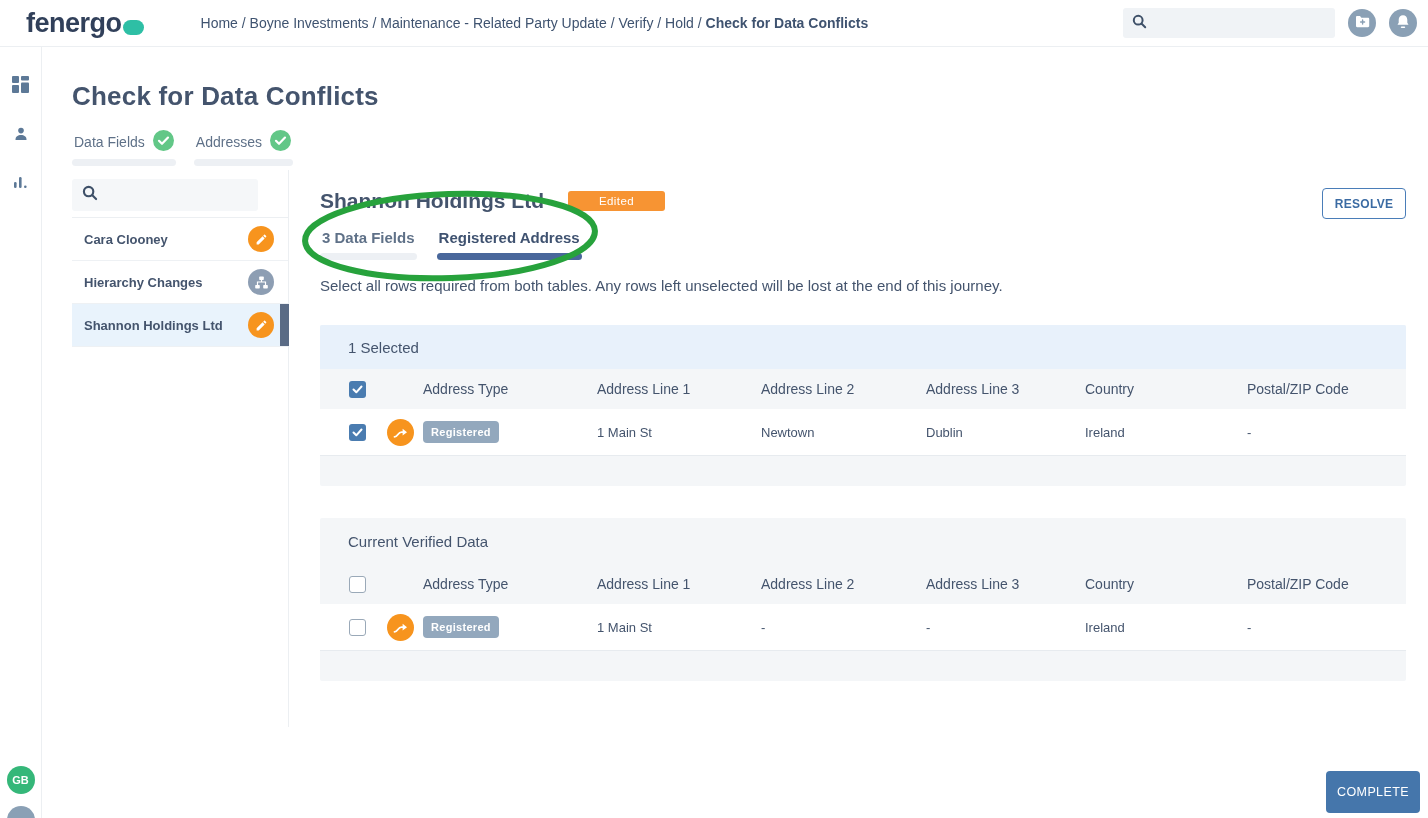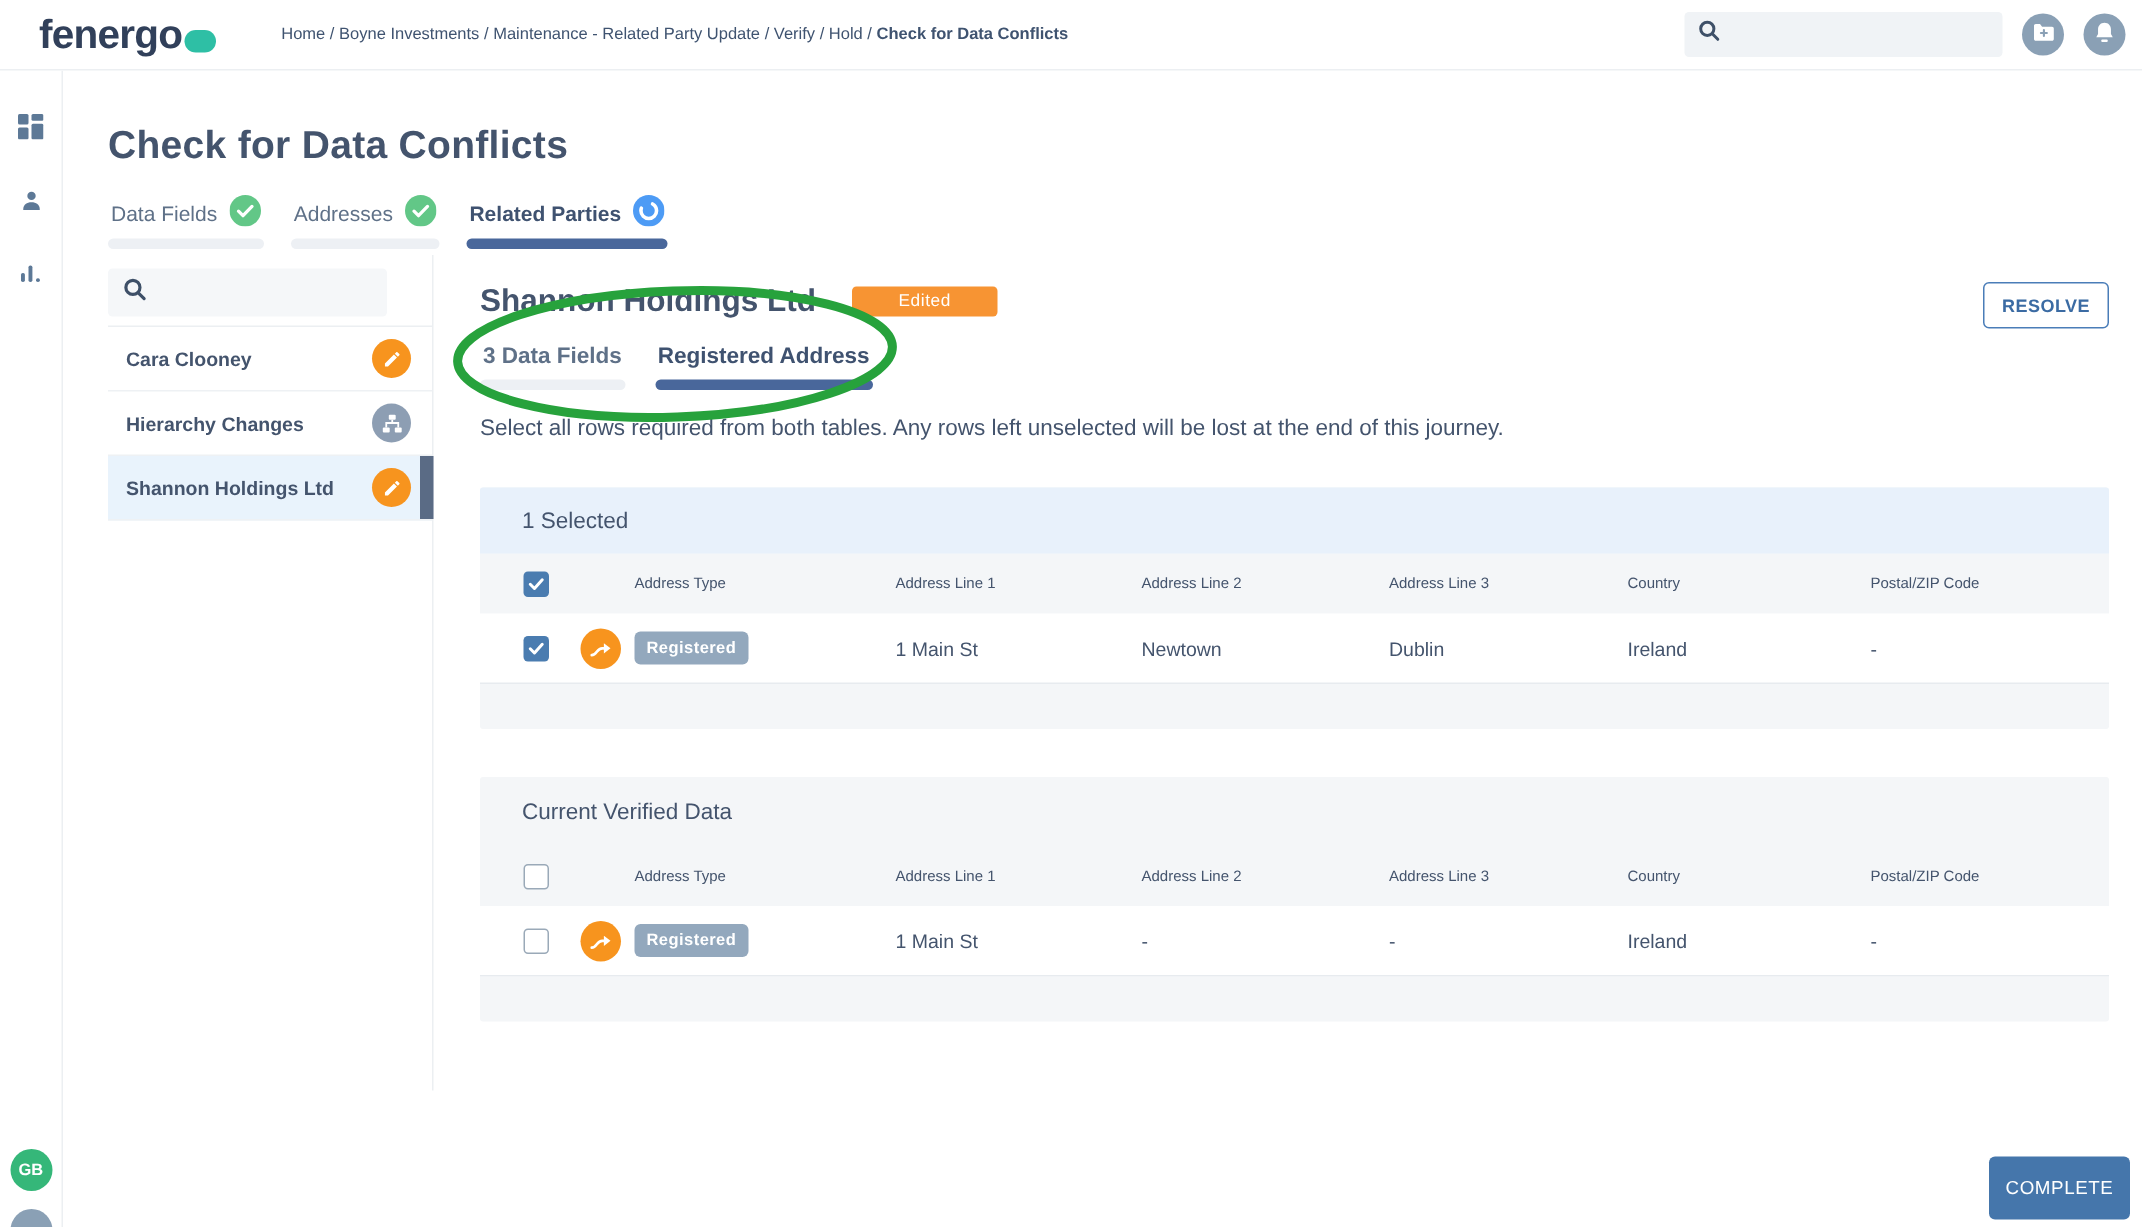--- a/index.html
+++ b/index.html
@@ -10,21 +10,21 @@
     font-family: "Liberation Sans", sans-serif;
     color: #44546d;
     overflow: hidden;
   }
   
   .topbar { position:absolute; top:0; left:0; right:0; height:47px; background:#fff;
             border-bottom:1px solid #eceff2; display:flex; align-items:center; z-index:20; }
   .logo { display:flex; align-items:center; padding-left:26px; font-size:27px; font-weight:700;
           color:#31405a; letter-spacing:-0.5px; }
   .logo-pill { width:21px; height:15px; border-radius:8px; background:#2ebfa5; margin-left:1px; margin-top:9px; }
-  .breadcrumb { margin-left:44px; font-size:11px; color:#3f5370; white-space:nowrap; }
+  .breadcrumb { margin-left:57px; font-size:14px; color:#3f5370; white-space:nowrap; }
   .crumb:not(:last-child)::after { content:" / "; white-space:pre; font-weight:400; }
   .crumb:last-child { font-weight:700; }
   .top-right { margin-left:auto; display:flex; align-items:center; padding-right:11px; }
   .searchbox { width:212px; height:30px; background:#f0f3f6; border-radius:3px;
                display:flex; align-items:center; padding:0 9px; }
   .searchbox input { border:0; background:transparent; outline:none; flex:1; margin-left:7px;
                      font-family:inherit; font-size:13px; color:#44546d; min-width:0; }
   .circle-btn { width:28px; height:28px; border-radius:50%; background:#8aa0b5; border:0;
                 display:flex; align-items:center; justify-content:center; cursor:pointer; margin-left:13px; }
   
@@ -83,21 +83,21 @@
   .annotation-svg { position:absolute; left:-22px; top:18px; pointer-events:none; z-index:5; }
   .instruction { margin-top:17px; font-size:15px; color:#44546d; }
   
   .ctable { margin-top:31px; background:#f4f6f8; border-radius:2px; }
   .ctable + .ctable { margin-top:32px; }
   .band { height:44px; background:#e8f1fb; display:flex; align-items:center; padding-left:28px;
           font-size:15px; color:#44546d; border-radius:2px 2px 0 0; }
   .band.plain { background:transparent; height:46px; }
   .trow { display:grid; grid-template-columns:38px 36px 174px 164px 165px 159px 162px 1fr;
           align-items:center; padding-left:29px; }
-  .thead-row { height:40px; font-size:10px; color:#44546d; }
+  .thead-row { height:40px; font-size:14px; color:#44546d; }
   .tdata-row { height:47px; background:#fff; border-bottom:1px solid #e7ebef; font-size:13px; color:#44546d; }
   .tfoot-pad { height:30px; }
   .checkbox { width:17px; height:17px; border-radius:3px; display:flex; align-items:center;
               justify-content:center; cursor:pointer; }
   .checkbox.checked { background:#4a7cb0; }
   .checkbox.unchecked { background:#fff; border:1.5px solid #9aa9b8; }
   .row-icon { width:27px; height:27px; border-radius:50%; background:#f7941e;
               display:flex; align-items:center; justify-content:center; }
   .type-badge { justify-self:start; background:#93a8bd; color:#fff; font-size:11px; font-weight:700;
                 letter-spacing:0.3px; padding:5px 8px; border-radius:4px; }
@@ -205,32 +205,20 @@
         <span>Addresses</span>
         <span>
           <svg width="21" height="21" viewBox="0 0 21 21">
               <circle cx="10.5" cy="10.5" r="10.5" fill="#62c787"></circle>
               <path d="M6 10.8l3 3 6-6.2" stroke="#fff" stroke-width="2.2" fill="none" stroke-linecap="round" stroke-linejoin="round"></path>
             </svg>
         </span>
       </div>
       <div class="tab-bar"></div>
     </div>
-    <div class="tab active">
-      <div class="tab-top">
-        <span>Related Parties</span>
-        <span>
-          <svg width="21" height="21" viewBox="0 0 21 21">
-              <circle cx="10.5" cy="10.5" r="10.5" fill="#4d9bf5"></circle>
-              <circle cx="10.5" cy="10.5" r="5.2" fill="none" stroke="#fff" stroke-width="2.4" stroke-dasharray="24 9" stroke-dashoffset="6" stroke-linecap="round"></circle>
-            </svg>
-        </span>
-      </div>
-      <div class="tab-bar"></div>
-    </div>
   </div>
 
   <div class="list-panel">
     <div class="search-row">
       <div class="panel-search">
         <span>
           <svg width="16" height="16" viewBox="0 0 15 15">
               <circle cx="6.2" cy="6.2" r="4.4" fill="none" stroke="#3e5068" stroke-width="2"></circle>
               <line x1="9.7" y1="9.7" x2="13.2" y2="13.2" stroke="#3e5068" stroke-width="2" stroke-linecap="round"></line>
             </svg>

